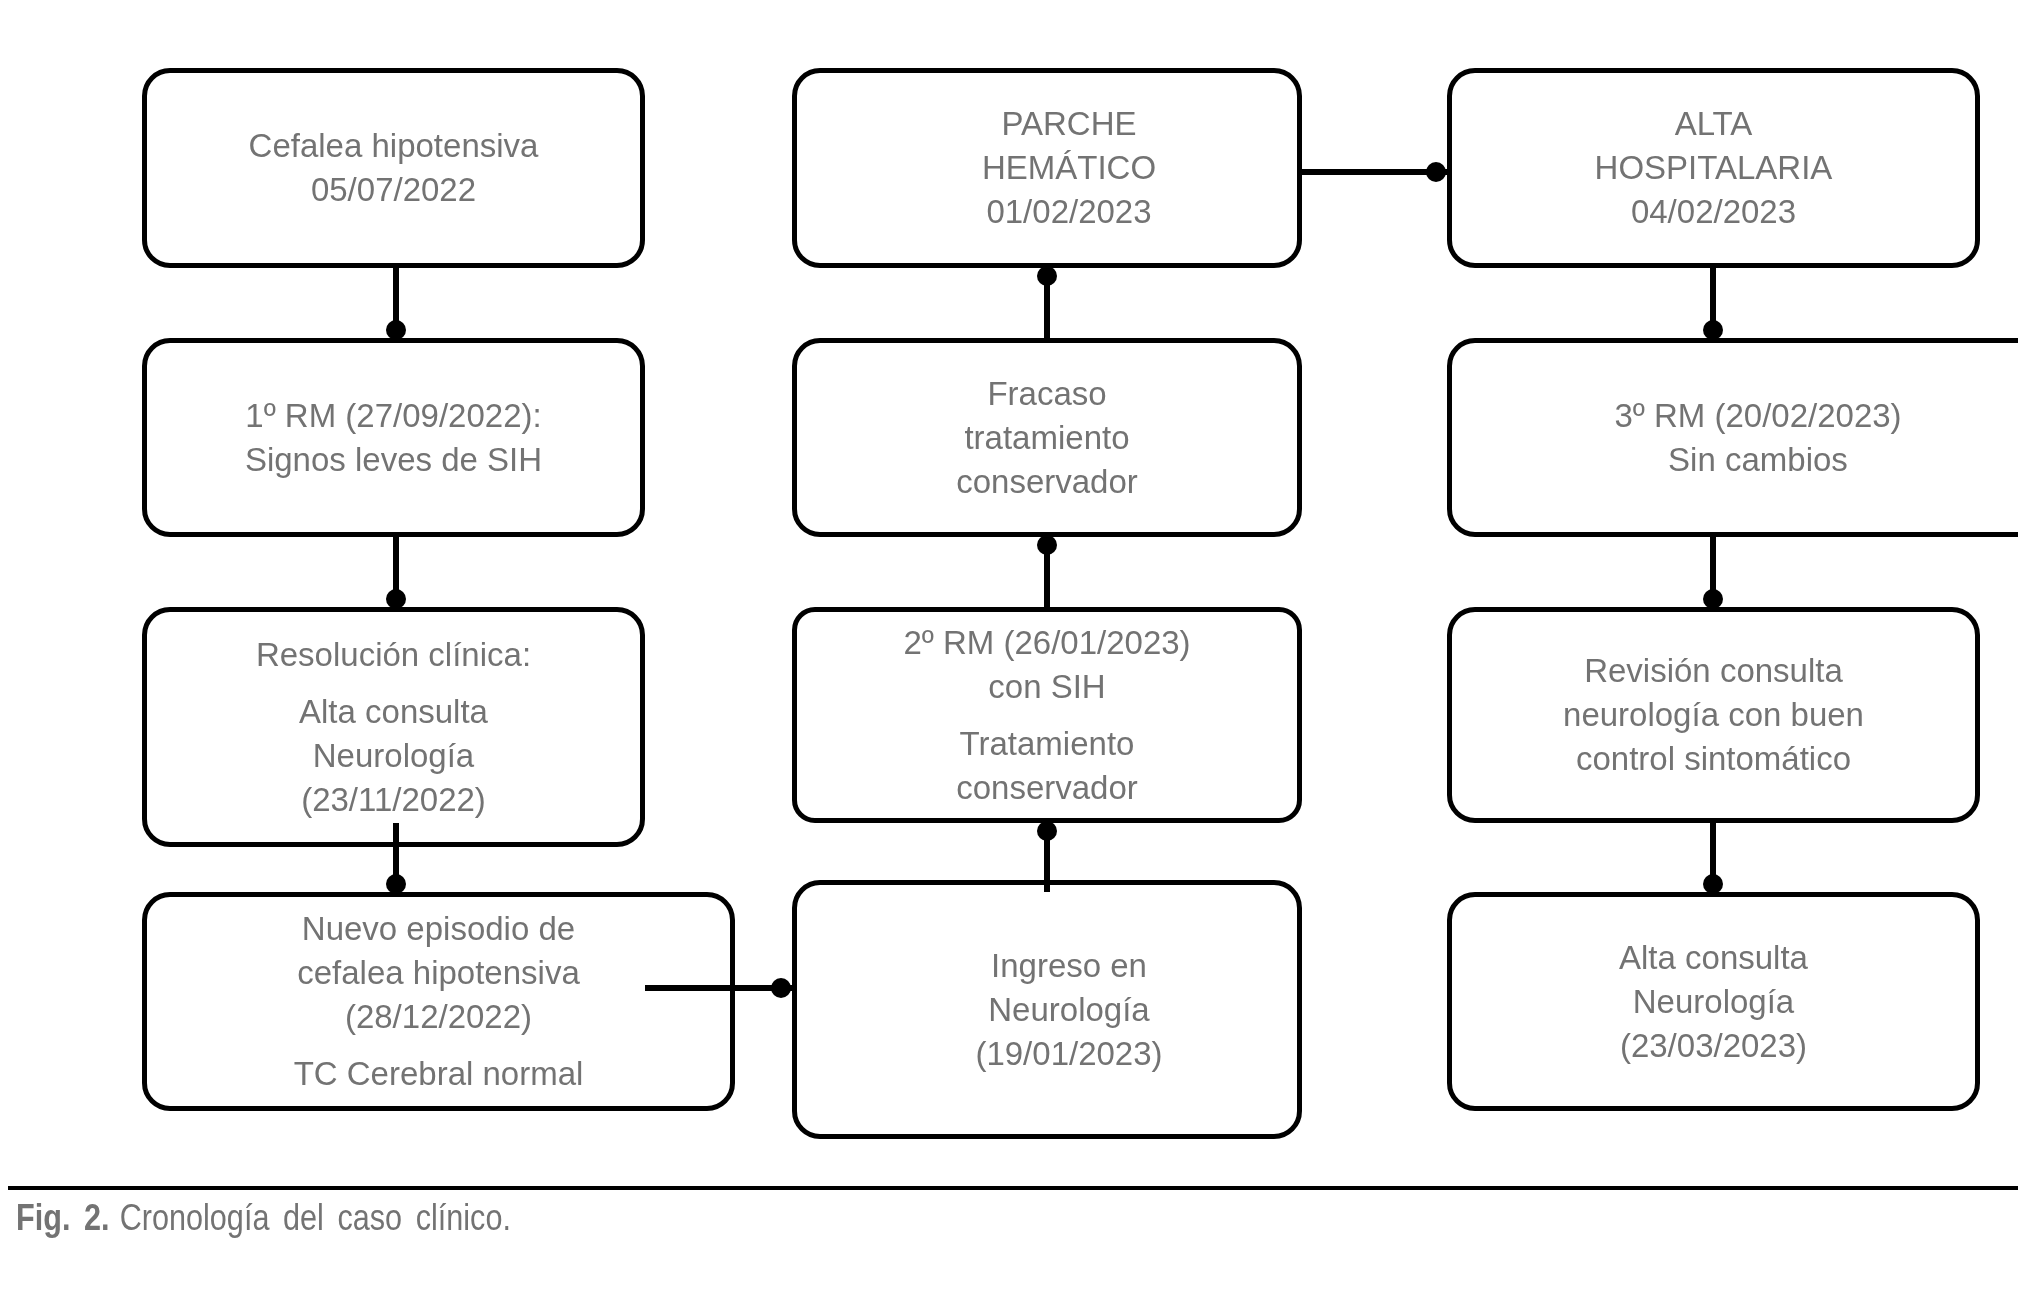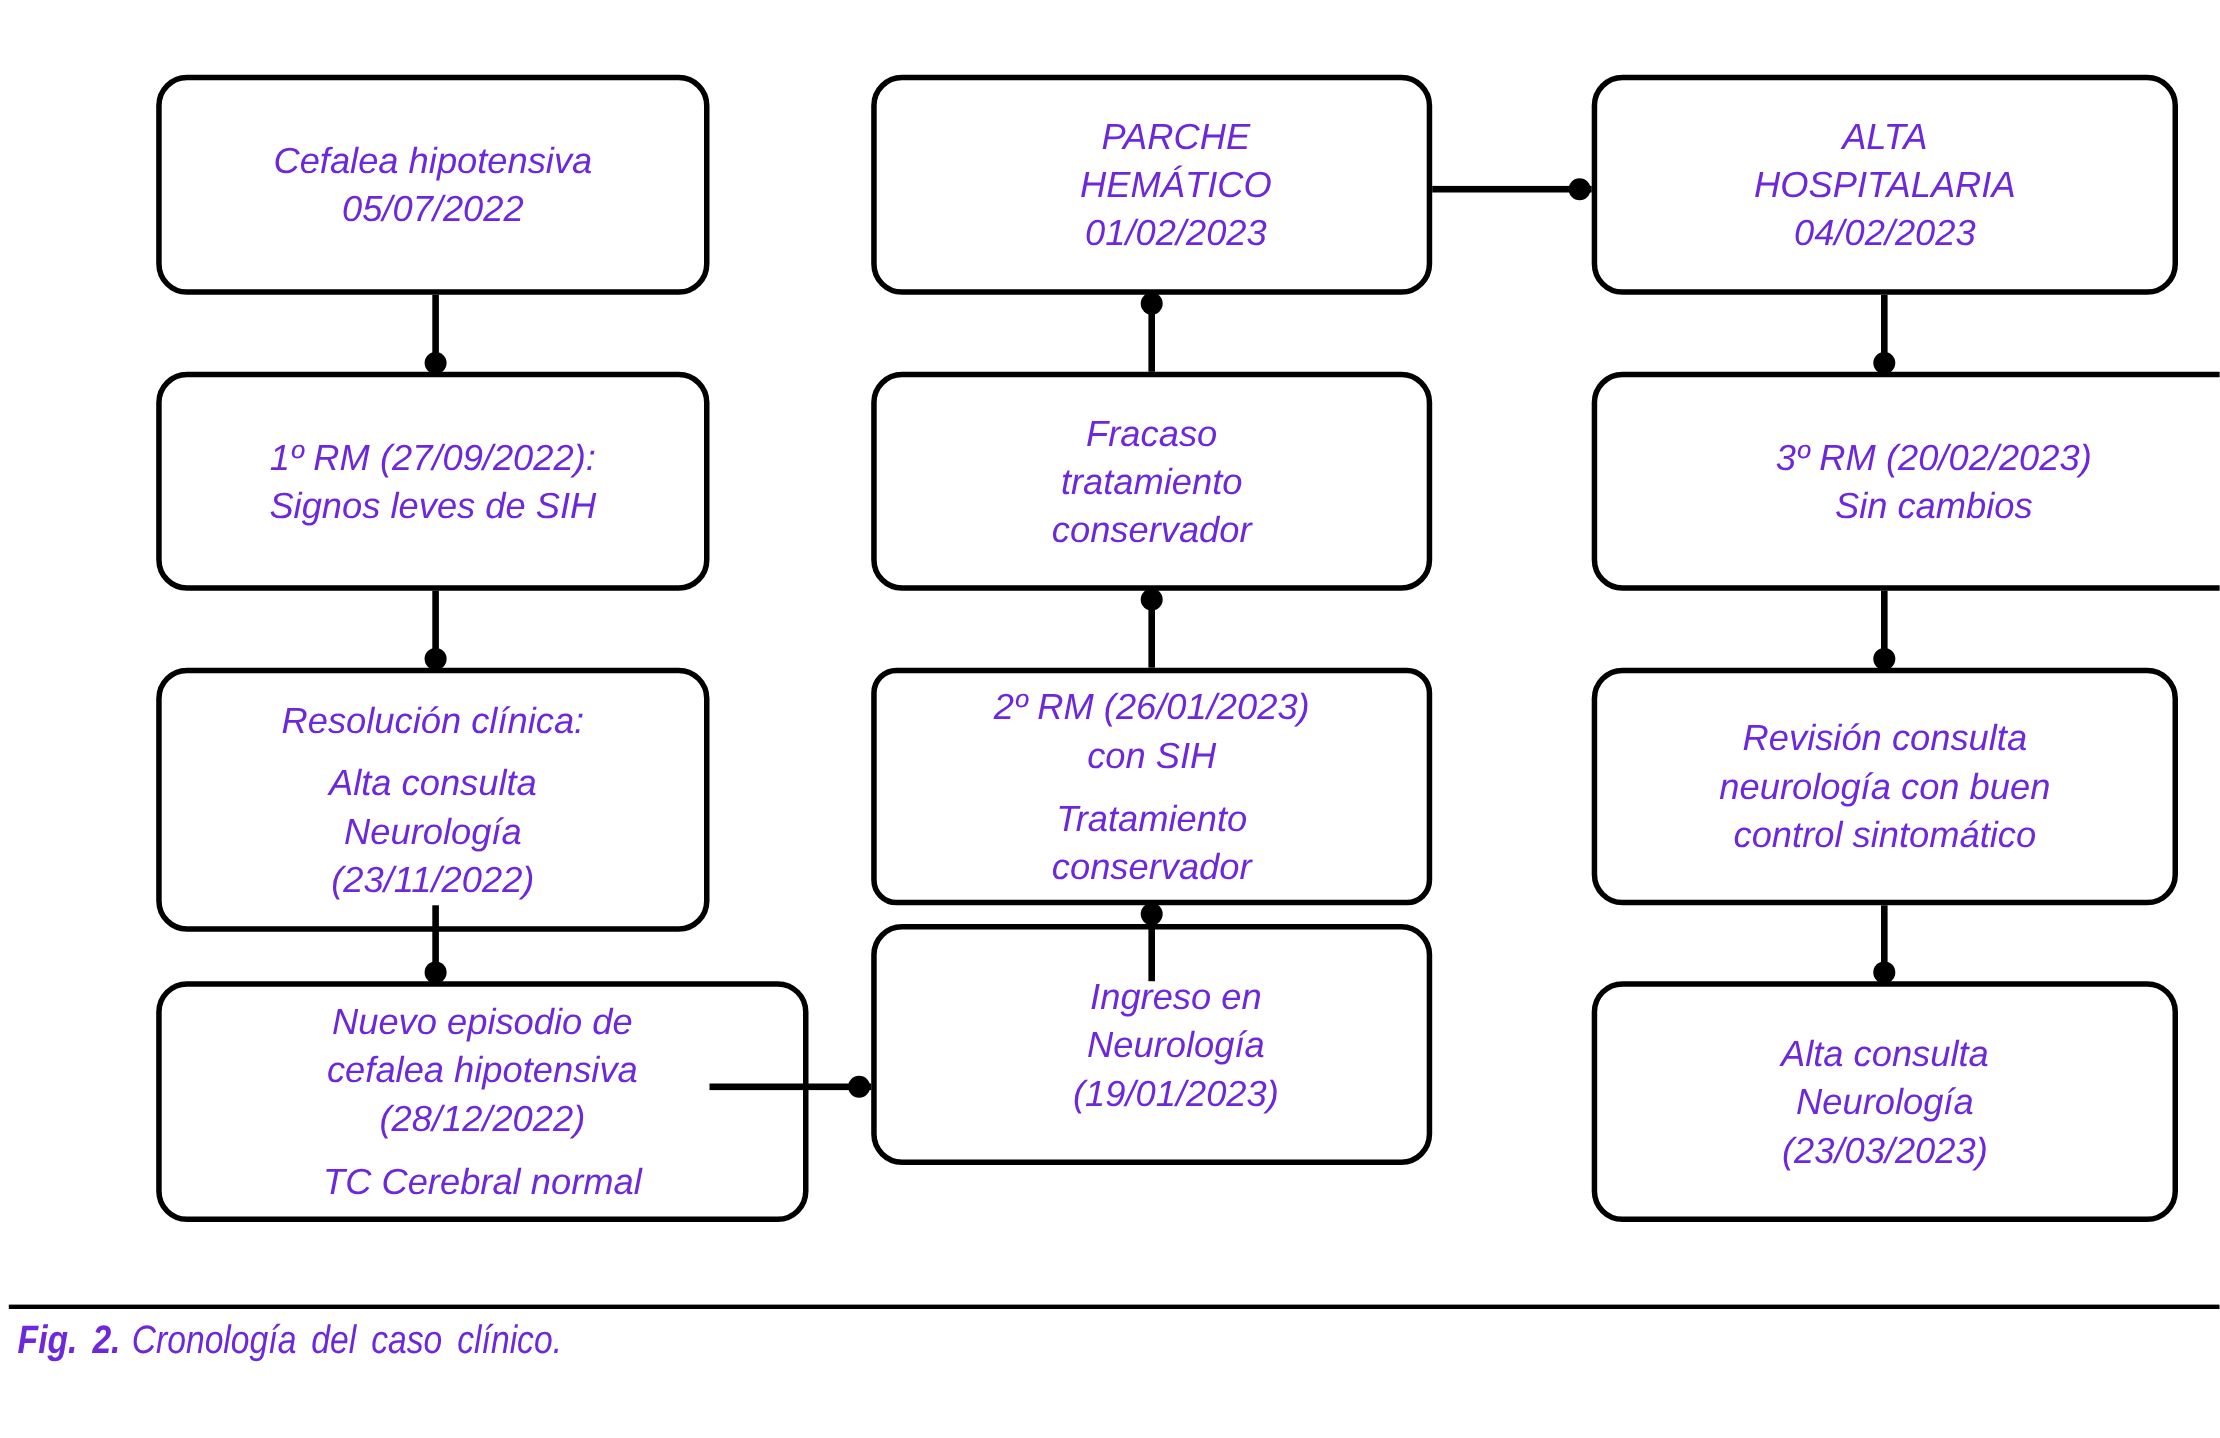--- a/index.html
+++ b/index.html
@@ -2,23 +2,22 @@
 <html><head>
 <meta charset="utf-8">
 <style>
   html, body { margin: 0; padding: 0; background: #ffffff; }
   .figure {
     position: relative;
     width: 2018px;
     height: 1307px;
     background: #ffffff;
     font-family: "Liberation Sans", sans-serif;
-    color: #6d28d9;
+    color: #737373;
     overflow: hidden;
-    font-style: italic;
   }
   .box {
     position: absolute;
     box-sizing: border-box;
     border: 5px solid #000000;
     border-radius: 28px;
     background: #ffffff;
     display: flex;
     flex-direction: column;
     align-items: center;
@@ -32,21 +31,21 @@
 
   
   #c1b1 { left: 142px; top:  68px; width: 503px; height: 200px; }
   #c1b2 { left: 142px; top: 338px; width: 503px; height: 199px; }
   #c1b3 { left: 142px; top: 607px; width: 503px; height: 240px; }
   #c1b4 { left: 142px; top: 892px; width: 593px; height: 219px; }
   
   #c2b1 { left: 792px; top:  68px; width: 510px; height: 200px; padding-left: 44px; }
   #c2b2 { left: 792px; top: 338px; width: 510px; height: 199px; }
   #c2b3 { left: 792px; top: 607px; width: 510px; height: 216px; border-radius: 23px; }
-  #c2b4 { left: 792px; top: 840px; width: 510px; height: 219px; padding-left: 44px; }
+  #c2b4 { left: 792px; top: 880px; width: 510px; height: 259px; padding-left: 44px; }
   
   #c3b1 { left: 1447px; top:  68px; width: 533px; height: 200px; }
   #c3b2 { left: 1447px; top: 338px; width: 605px; height: 199px; padding-left: 17px; }
   #c3b3 { left: 1447px; top: 607px; width: 533px; height: 216px; }
   #c3b4 { left: 1447px; top: 892px; width: 533px; height: 219px; }
 
   .line { position: absolute; background: #000000; }
   .dot  { position: absolute; width: 20px; height: 20px; border-radius: 50%; background: #000000; }
 
   

